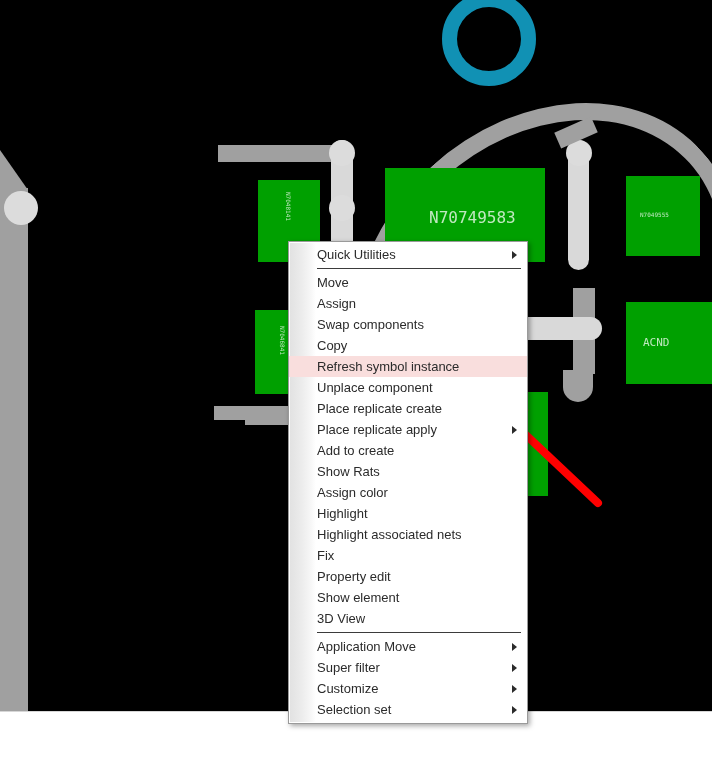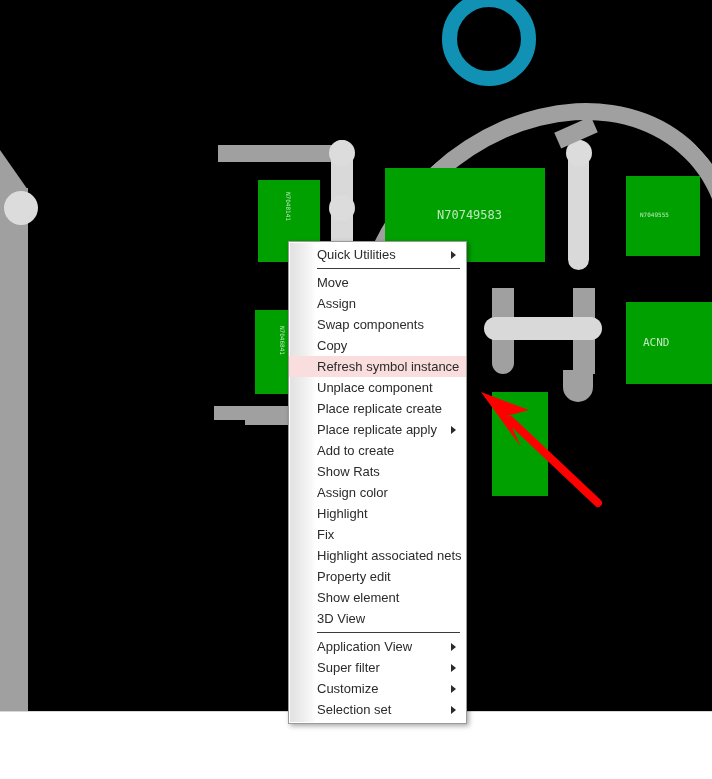--- a/index.html
+++ b/index.html
@@ -79,21 +79,21 @@
     width: 712px;
     height: 712px;
     pointer-events: none;
   }
 
   
   #context-menu {
     position: absolute;
     left: 288px;
     top: 241px;
-    width: 179px;
+    width: 240px;
     background: #ffffff;
     border: 1px solid #9a9a9a;
     box-shadow: 2px 2px 5px rgba(0,0,0,0.35);
     font-size: 13px;
     color: #2b2b2b;
     padding: 2px 0 3px 0;
     box-sizing: border-box;
     z-index: 50;
   }
   #menu-gutter {
@@ -171,21 +171,21 @@
 
   <div class="trace" style="left:245px; top:411px; width:46px; height:14px;"></div>
 
   <div class="trace" style="left:563px; top:370px; width:30px; height:32px; border-radius:0 0 15px 15px;"></div>
 
   <div class="pad" style="left:258px; top:180px; width:62px; height:82px;">
     <span class="pad-label vert" style="left:34px; top:12px; font-size:6px;">N7048141</span>
   </div>
 
   <div class="pad" style="left:385px; top:168px; width:160px; height:94px;">
-    <span class="pad-label" style="left:52px; top:40px; font-size:12px;">N70749583</span>
+    <span class="pad-label" style="left:44px; top:40px; font-size:16px;">N70749583</span>
   </div>
 
   <div class="pad" style="left:626px; top:176px; width:74px; height:80px;">
     <span class="pad-label" style="left:14px; top:35px; font-size:6px;">N7049555</span>
   </div>
 
   <div class="pad" style="left:626px; top:302px; width:74px; height:82px;padding-left:41px;">
     <span class="pad-label" style="left:17px; top:34px; font-size:11px;">ACND</span>
   </div>
 
@@ -213,24 +213,24 @@
       <div class="menu-item"><span>Swap components</span></div>
       <div class="menu-item"><span>Copy</span></div>
       <div class="menu-item highlight"><span>Refresh symbol instance</span></div>
       <div class="menu-item"><span>Unplace component</span></div>
       <div class="menu-item"><span>Place replicate create</span></div>
       <div class="menu-item"><span>Place replicate apply</span><span class="arrow"></span></div>
       <div class="menu-item"><span>Add to create</span></div>
       <div class="menu-item"><span>Show Rats</span></div>
       <div class="menu-item"><span>Assign color</span></div>
       <div class="menu-item"><span>Highlight</span></div>
+      <div class="menu-item"><span>Highlight associated nets</span></div>
       <div class="menu-item"><span>Fix</span></div>
-      <div class="menu-item"><span>Highlight associated nets</span></div>
       <div class="menu-item"><span>Property edit</span></div>
       <div class="menu-item"><span>Show element</span></div>
       <div class="menu-item"><span>3D View</span></div>
       <div class="menu-sep"></div>
-      <div class="menu-item"><span>Application View</span><span class="arrow"></span></div>
+      <div class="menu-item"><span>Application Move</span><span class="arrow"></span></div>
       <div class="menu-item"><span>Super filter</span><span class="arrow"></span></div>
       <div class="menu-item"><span>Customize</span><span class="arrow"></span></div>
       <div class="menu-item"><span>Selection set</span><span class="arrow"></span></div>
     </div>
 </div>
 
 </body></html>

